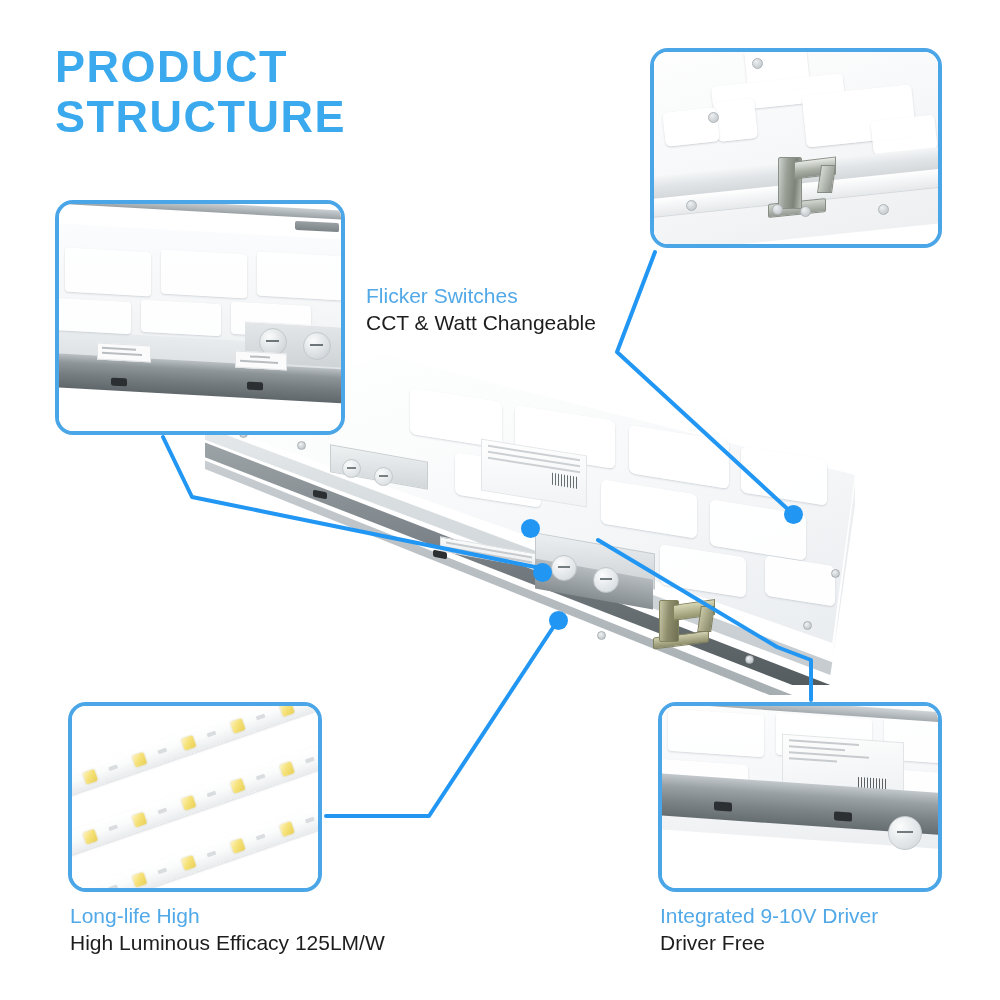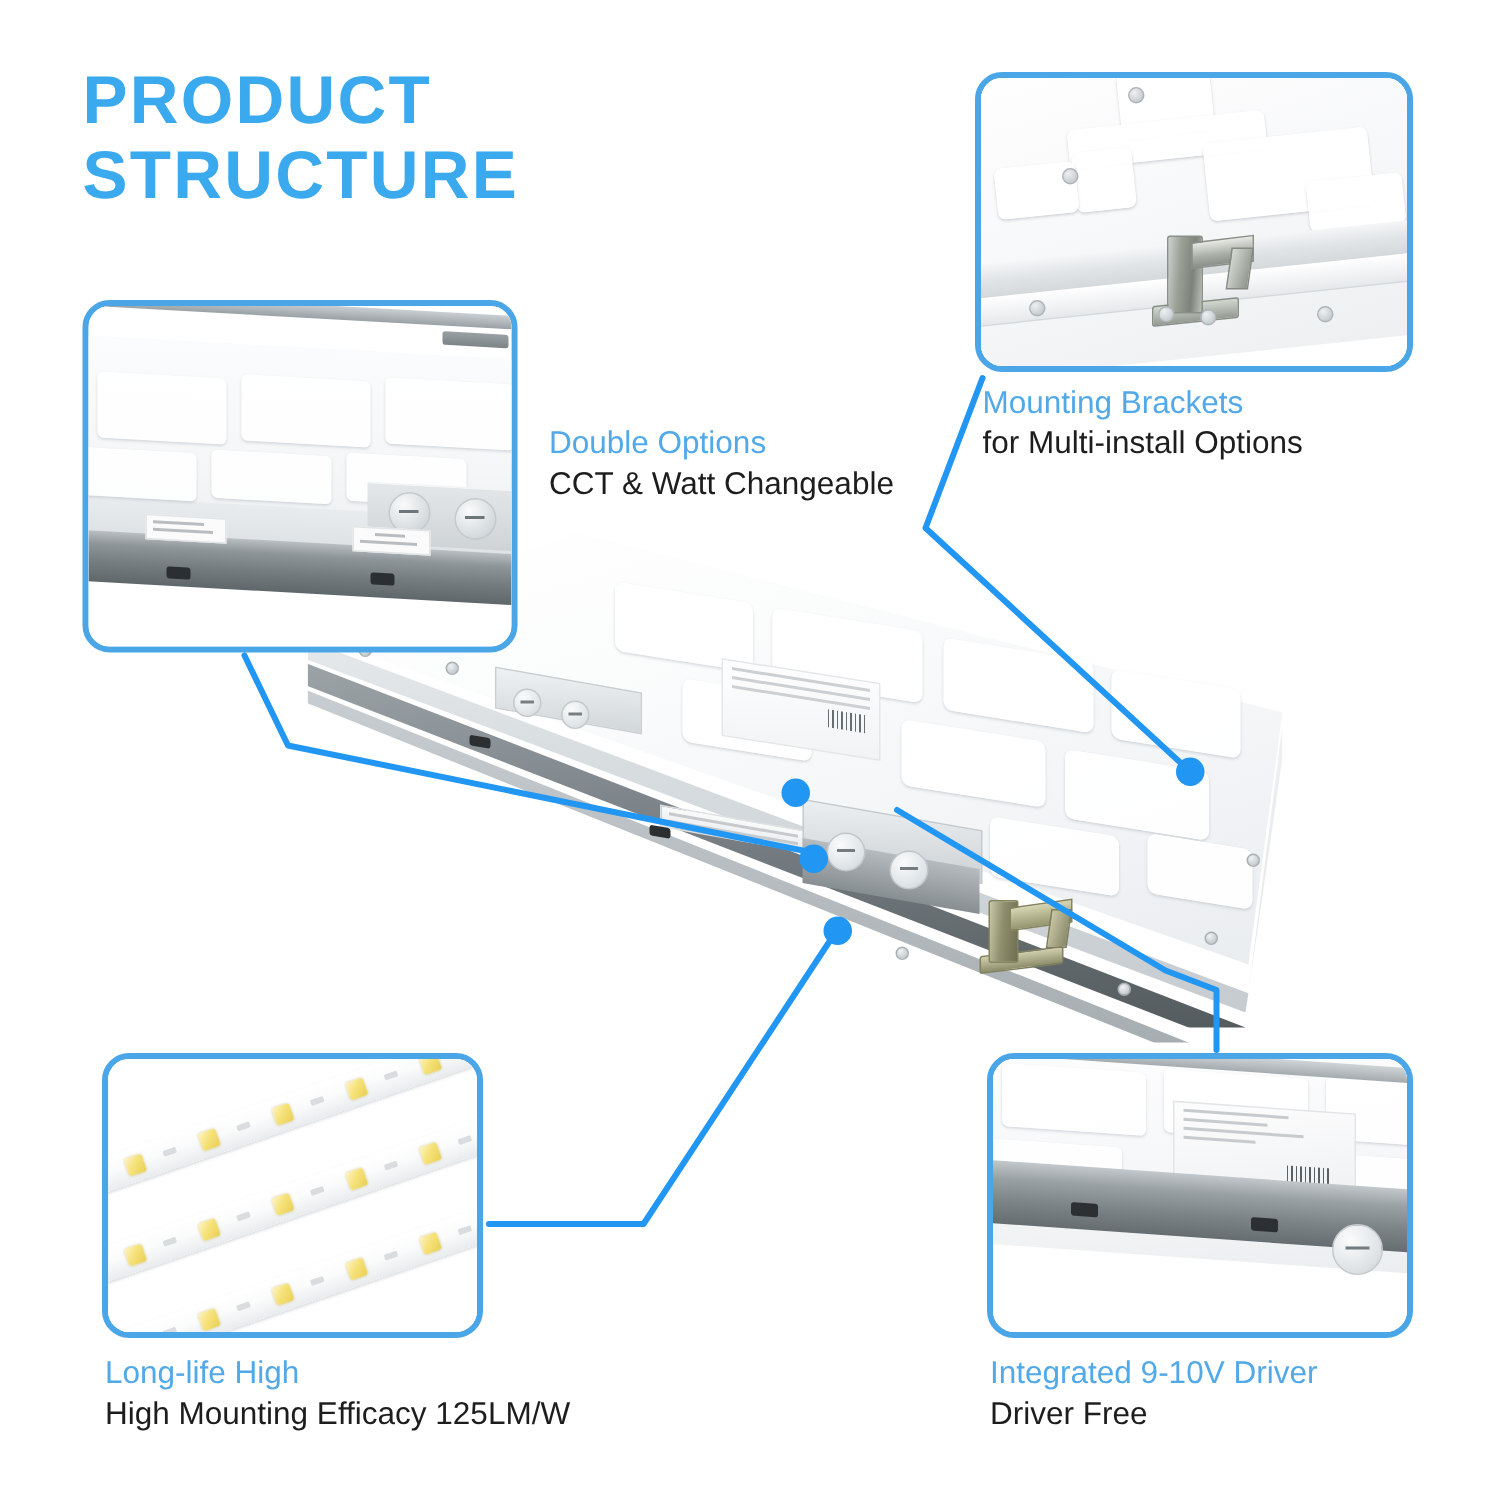--- a/index.html
+++ b/index.html
@@ -305,21 +305,21 @@
         </div>
       <div class="lbl" style="left:176px;top:148px;width:50px;height:15px;">
           <i style="width:20px;margin-left:14px;"></i>
           <i style="width:38px;"></i>
         </div>
       <div class="slot" style="left:52px;top:174px;"></div>
       <div class="slot" style="left:188px;top:178px;"></div>
     </div>
   </div>
   <div class="label" style="left:366px;top:283px;">
-    <div class="l1">Double Options</div>
+    <div class="l1">Flicker Switches</div>
     <div class="l2">CCT &amp; Watt Changeable</div>
   </div>
 
   <div class="callout" id="c2">
     <div class="photo">
       <div class="panelface back"></div>
       <div class="ridge" style="left:92px;top:-6px;width:62px;height:44px;transform:rotate(-6deg);"></div>
       <div class="ridge" style="left:58px;top:28px;width:132px;height:26px;transform:rotate(-6deg);"></div>
       <div class="ridge" style="left:62px;top:48px;width:40px;height:40px;transform:rotate(-6deg);"></div>
       <div class="ridge" style="left:150px;top:38px;width:110px;height:52px;transform:rotate(-6deg);"></div>
@@ -334,24 +334,20 @@
         <div class="brkl"></div>
       </div>
       <div class="screw" style="left:32px;top:148px;"></div>
       <div class="screw" style="left:118px;top:152px;"></div>
       <div class="screw" style="left:146px;top:154px;"></div>
       <div class="screw" style="left:224px;top:152px;"></div>
       <div class="screw" style="left:54px;top:60px;"></div>
       <div class="screw" style="left:98px;top:6px;"></div>
     </div>
   </div>
-  <div class="label" style="left:655px;top:256px;">
-    <div class="l1">Mounting Brackets</div>
-    <div class="l2">for Multi-install Options</div>
-  </div>
 
   <div class="callout" id="c3">
     <div class="photo">
       <div class="strip" style="top:22px;">
         <div class="led" style="left:96px;"></div>
         <div class="pad" style="left:122px;"></div>
         <div class="led" style="left:148px;"></div>
         <div class="pad" style="left:174px;"></div>
         <div class="led" style="left:200px;"></div>
         <div class="pad" style="left:226px;"></div>
@@ -383,21 +379,21 @@
         <div class="led" style="left:252px;"></div>
         <div class="pad" style="left:278px;"></div>
         <div class="led" style="left:304px;"></div>
         <div class="pad" style="left:330px;"></div>
 
       </div>
     </div>
   </div>
   <div class="label" style="left:70px;top:903px;">
     <div class="l1">Long-life High</div>
-    <div class="l2">High Mounting Efficacy 125LM/W</div>
+    <div class="l2">High Luminous Efficacy 125LM/W</div>
   </div>
 
   <div class="callout" id="c4">
     <div class="photo">
       <div class="panelface face"></div>
       <div class="emboss" style="left:6px;top:6px;width:96px;height:42px;transform:skewY(4deg);"></div>
       <div class="emboss" style="left:114px;top:10px;width:96px;height:42px;transform:skewY(4deg);"></div>
       <div class="emboss" style="left:222px;top:14px;width:76px;height:42px;transform:skewY(4deg);"></div>
       <div class="emboss" style="left:-4px;top:56px;width:90px;height:34px;transform:skewY(4deg);"></div>
       <div class="emboss" style="left:236px;top:66px;width:62px;height:34px;transform:skewY(4deg);"></div>

